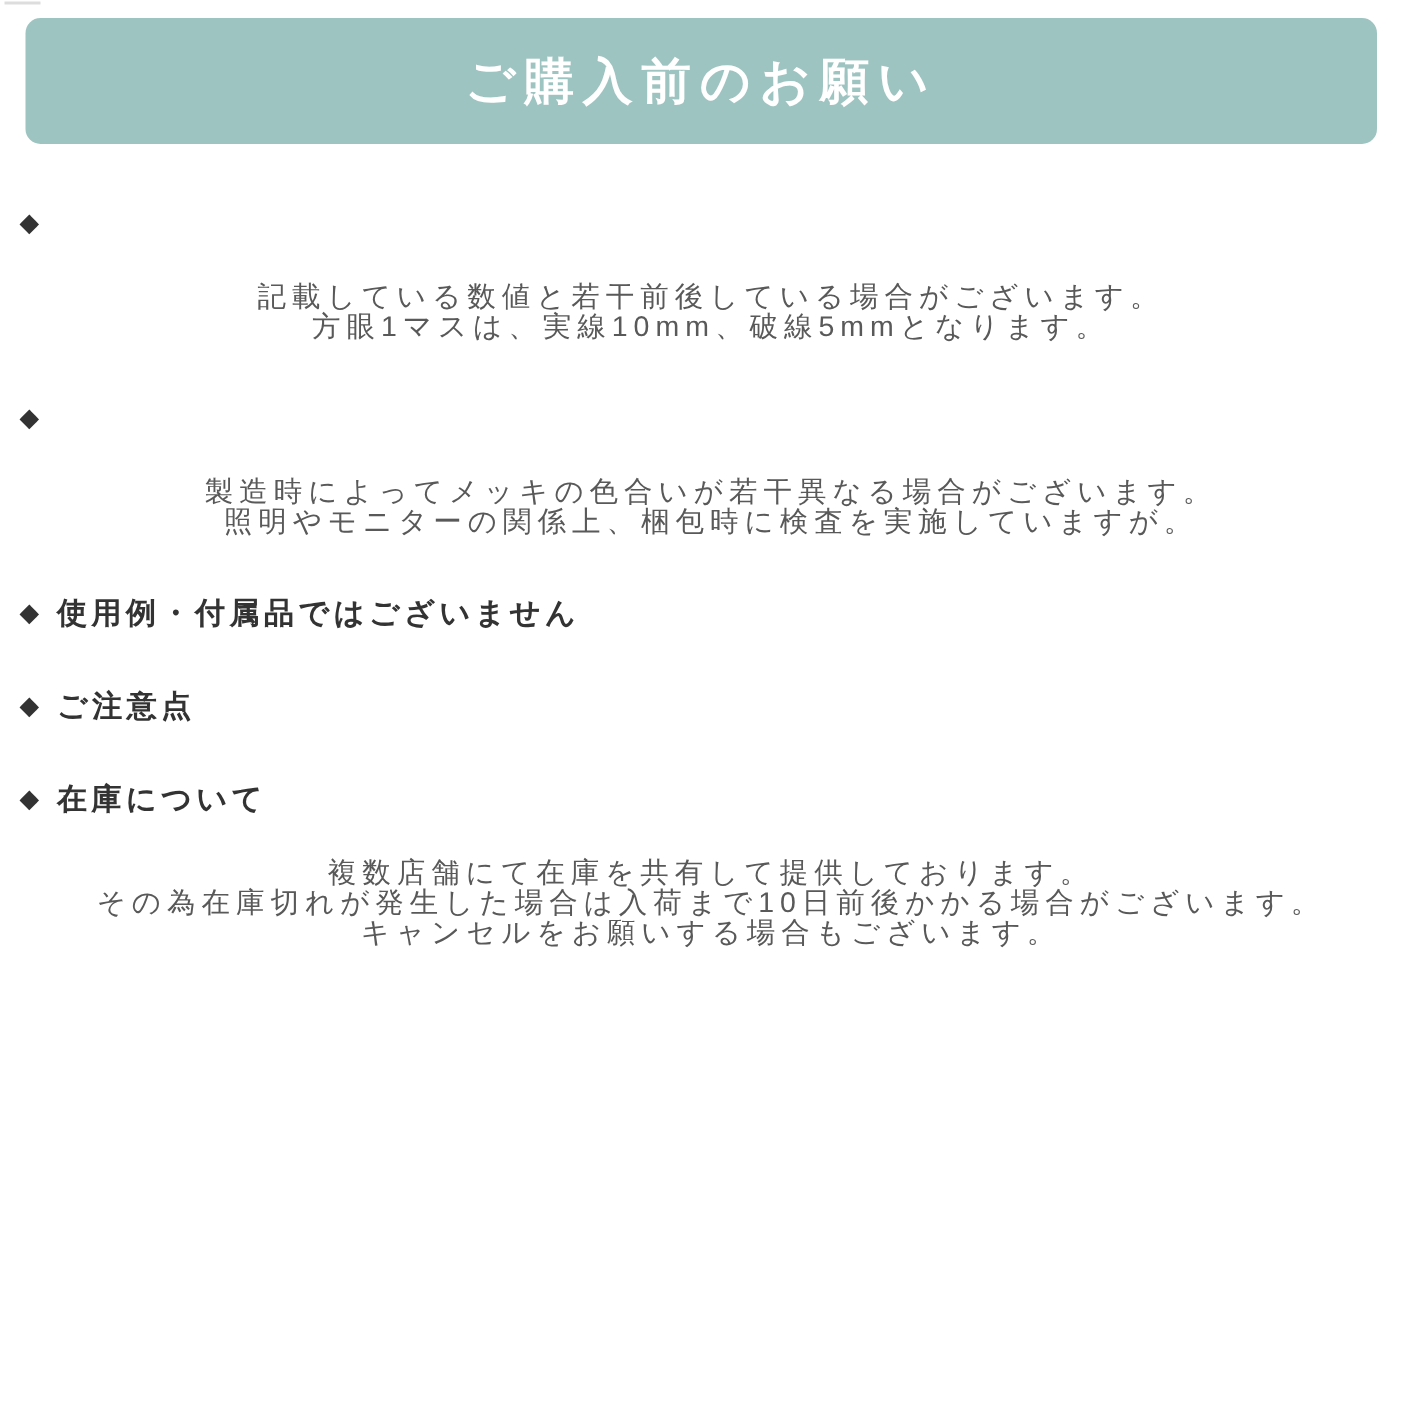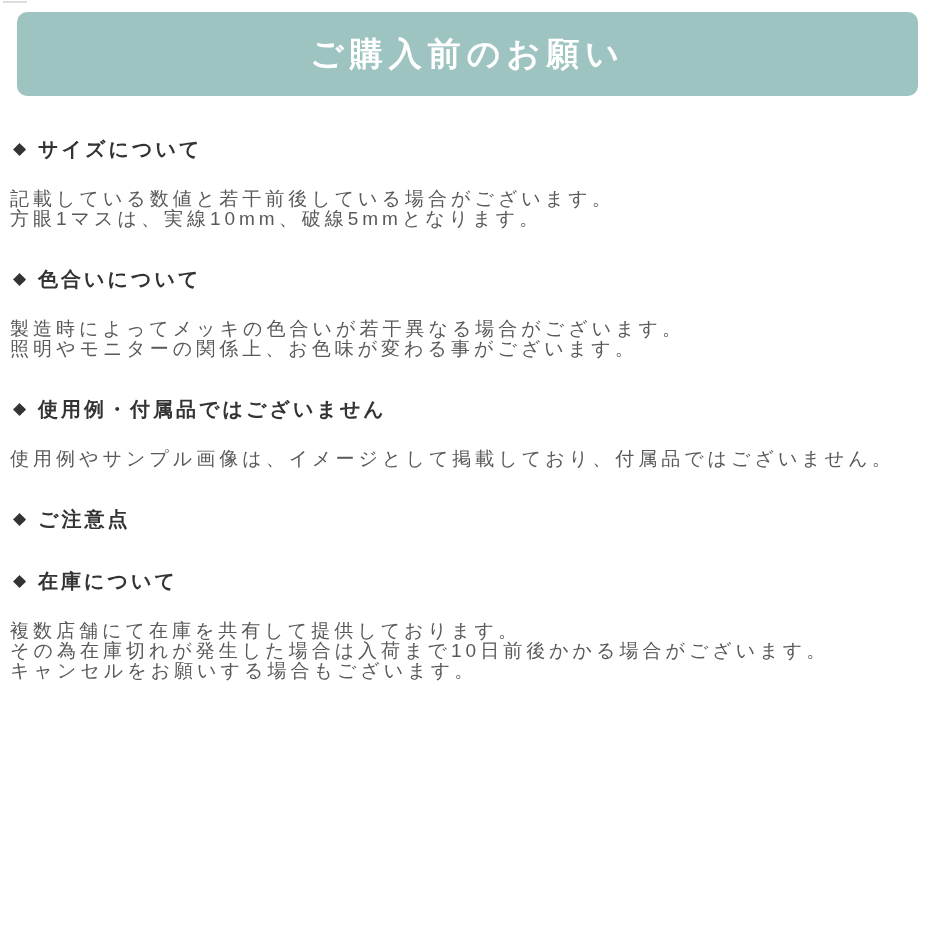--- a/index.html
+++ b/index.html
@@ -2,21 +2,21 @@
 <html lang="ja" style="--page-bg: #ffffff; --banner-bg: #9ec4c1; --banner-fg: #ffffff; --heading-fg: #333333; --body-fg: #595959;"><head>
 <meta charset="utf-8">
 <style>
   :root {
     --page-bg: #ffffff;
     --banner-bg: #9ec4c1;
     --banner-fg: #ffffff;
     --heading-fg: #333333;
     --body-fg: #595959;
   }
-  * { margin: 0; padding: 0; box-sizing: border-box; }
+  * { margin: 0; padding: 0; box-sizing: border-box; text-align: center; }
   html, body {
     width: 950px;
     height: 950px;
     background: var(--page-bg);
     font-family: "Liberation Sans", "DejaVu Sans", sans-serif;
     overflow: hidden;
     position: relative;
   }
   .top-artifact {
     position: absolute;
@@ -79,41 +79,38 @@
 
 <header class="banner">
   <h1>ご購入前のお願い</h1>
 </header>
 
 <main>
 
     <section class="notice-section">
       <h2>
         <span class="bullet">◆</span>
-        <span class="sec-title">サイズについて</span>
       </h2>
       <p class="sec-body">記載している数値と若干前後している場合がございます。
 方眼1マスは、実線10mm、破線5mmとなります。</p>
     </section>
 
     <section class="notice-section">
       <h2>
         <span class="bullet">◆</span>
-        <span class="sec-title">色合いについて</span>
       </h2>
       <p class="sec-body">製造時によってメッキの色合いが若干異なる場合がございます。
-照明やモニターの関係上、お色味が変わる事がございます。</p>
+照明やモニターの関係上、梱包時に検査を実施していますが。</p>
     </section>
 
     <section class="notice-section">
       <h2>
         <span class="bullet">◆</span>
         <span class="sec-title">使用例・付属品ではございません</span>
       </h2>
-      <p class="sec-body">使用例やサンプル画像は、イメージとして掲載しており、付属品ではございません。</p>
     </section>
 
     <section class="notice-section">
       <h2>
         <span class="bullet">◆</span>
         <span class="sec-title">ご注意点</span>
       </h2>
     </section>
 
     <section class="notice-section">

